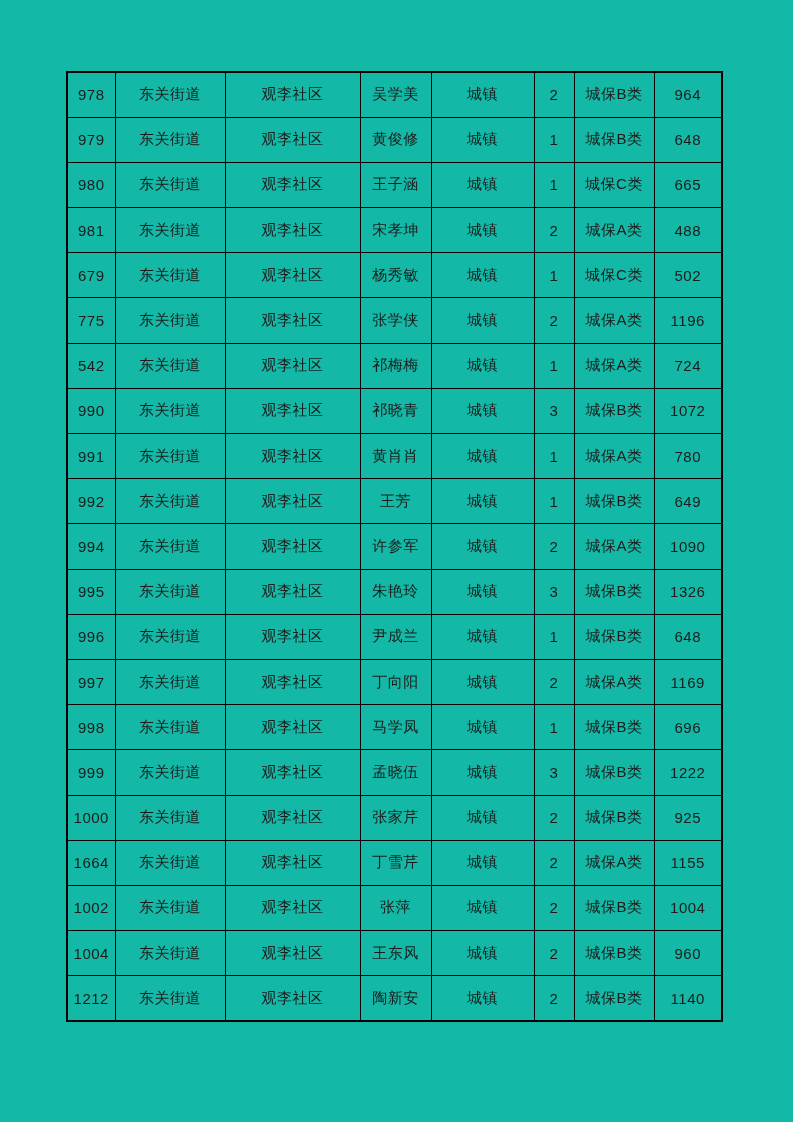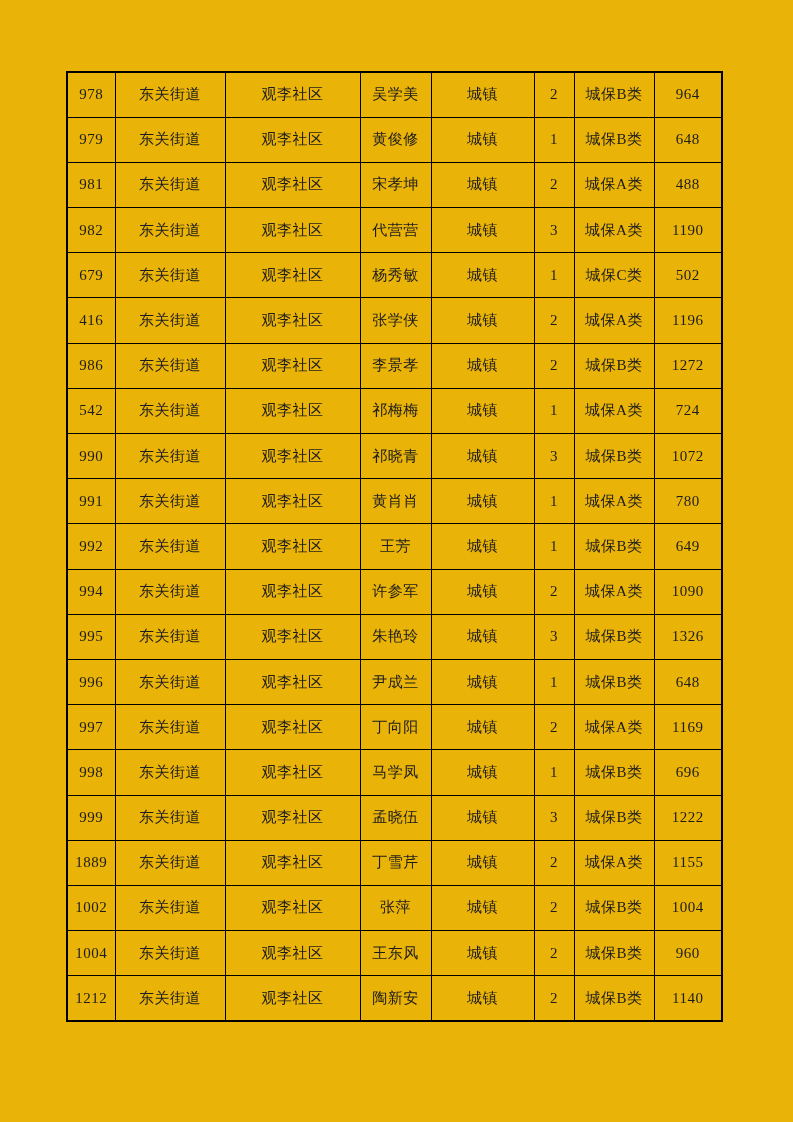--- a/index.html
+++ b/index.html
@@ -4,23 +4,23 @@
 <style>
   html, body {
     margin: 0;
     padding: 0;
     background: #ffffff;
   }
   .page {
     position: relative;
     width: 793px;
     height: 1122px;
-    background: #eab308;
+    background: #14b8a6;
     overflow: hidden;
-    font-family: Liberation Serif, serif;
+    font-family: Liberation Sans, sans-serif;
   }
   table.roster {
     position: absolute;
     left: 66px;
     top: 71px;
     width: 655px;
     height: 951px;
     border-collapse: collapse;
     table-layout: fixed;
     border: 2px solid #000000;
@@ -70,70 +70,60 @@
           <td>979</td>
           <td>东关街道</td>
           <td>观李社区</td>
           <td>黄俊修</td>
           <td>城镇</td>
           <td>1</td>
           <td>城保B类</td>
           <td>648</td>
         </tr>
         <tr>
+          <td>980</td>
+          <td>东关街道</td>
+          <td>观李社区</td>
+          <td>王子涵</td>
+          <td>城镇</td>
+          <td>1</td>
+          <td>城保C类</td>
+          <td>665</td>
+        </tr>
+        <tr>
           <td>981</td>
           <td>东关街道</td>
           <td>观李社区</td>
           <td>宋孝坤</td>
           <td>城镇</td>
           <td>2</td>
           <td>城保A类</td>
           <td>488</td>
-        </tr>
-        <tr>
-          <td>982</td>
-          <td>东关街道</td>
-          <td>观李社区</td>
-          <td>代营营</td>
-          <td>城镇</td>
-          <td>3</td>
-          <td>城保A类</td>
-          <td>1190</td>
         </tr>
         <tr>
           <td>679</td>
           <td>东关街道</td>
           <td>观李社区</td>
           <td>杨秀敏</td>
           <td>城镇</td>
           <td>1</td>
           <td>城保C类</td>
           <td>502</td>
         </tr>
         <tr>
-          <td>416</td>
+          <td>775</td>
           <td>东关街道</td>
           <td>观李社区</td>
           <td>张学侠</td>
           <td>城镇</td>
           <td>2</td>
           <td>城保A类</td>
           <td>1196</td>
         </tr>
         <tr>
-          <td>986</td>
-          <td>东关街道</td>
-          <td>观李社区</td>
-          <td>李景孝</td>
-          <td>城镇</td>
-          <td>2</td>
-          <td>城保B类</td>
-          <td>1272</td>
-        </tr>
-        <tr>
           <td>542</td>
           <td>东关街道</td>
           <td>观李社区</td>
           <td>祁梅梅</td>
           <td>城镇</td>
           <td>1</td>
           <td>城保A类</td>
           <td>724</td>
         </tr>
         <tr>
@@ -220,21 +210,31 @@
           <td>999</td>
           <td>东关街道</td>
           <td>观李社区</td>
           <td>孟晓伍</td>
           <td>城镇</td>
           <td>3</td>
           <td>城保B类</td>
           <td>1222</td>
         </tr>
         <tr>
-          <td>1889</td>
+          <td>1000</td>
+          <td>东关街道</td>
+          <td>观李社区</td>
+          <td>张家芹</td>
+          <td>城镇</td>
+          <td>2</td>
+          <td>城保B类</td>
+          <td>925</td>
+        </tr>
+        <tr>
+          <td>1664</td>
           <td>东关街道</td>
           <td>观李社区</td>
           <td>丁雪芹</td>
           <td>城镇</td>
           <td>2</td>
           <td>城保A类</td>
           <td>1155</td>
         </tr>
         <tr>
           <td>1002</td>

